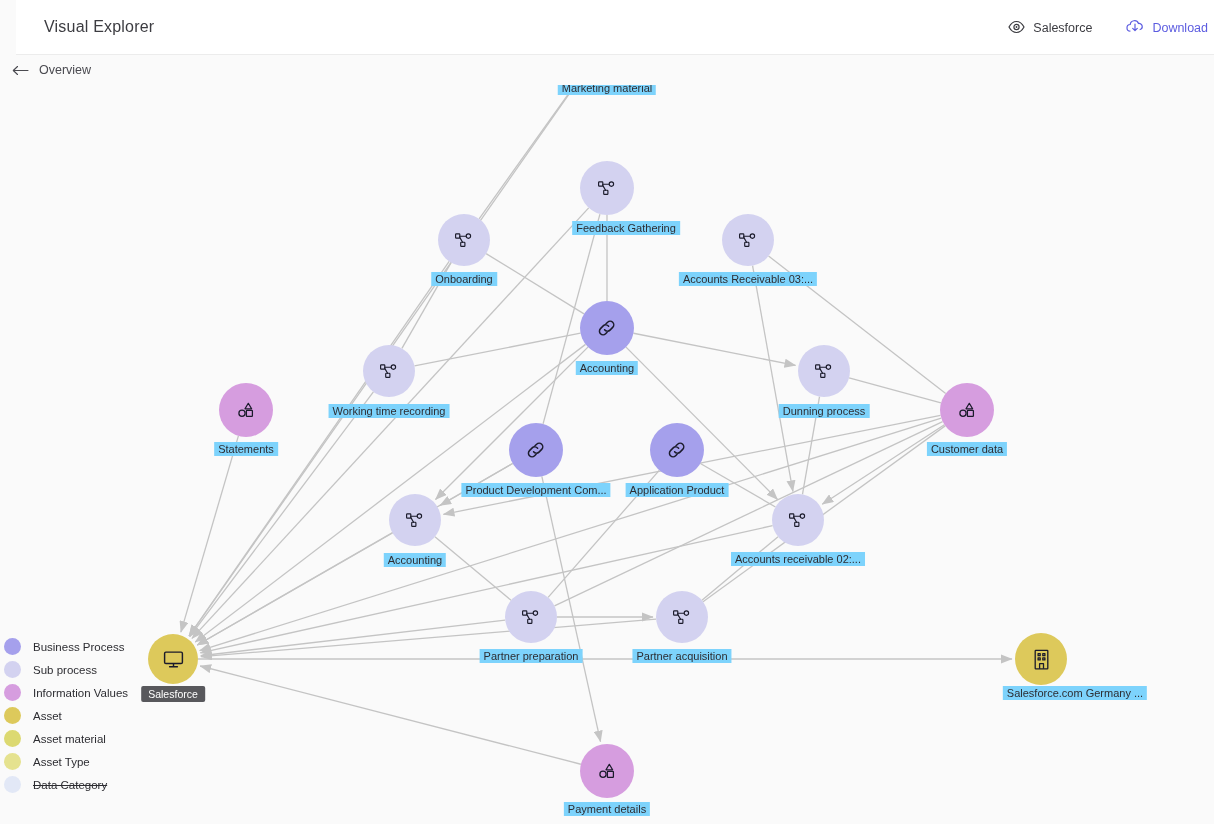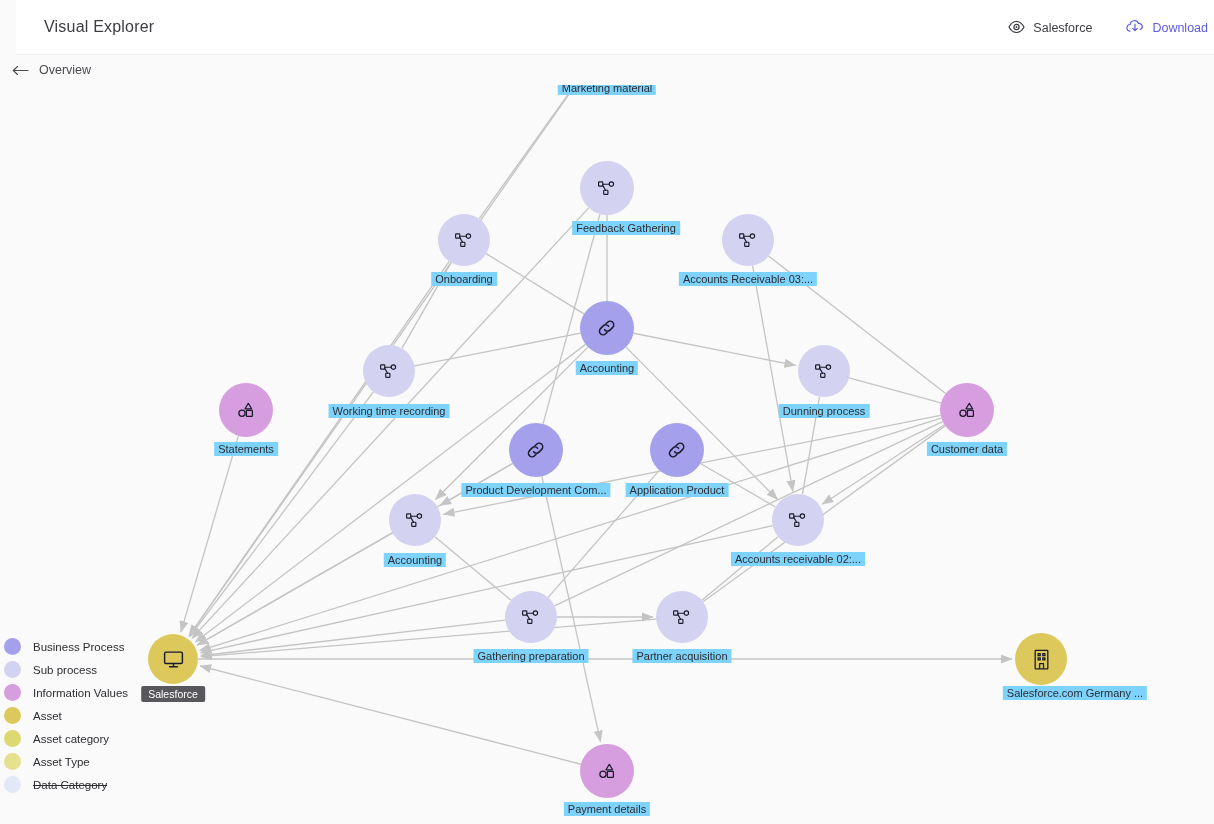--- a/index.html
+++ b/index.html
@@ -329,21 +329,21 @@
         <div class="node" style="width: 52px; height: 52px; left: 531px; top: 532px; background: rgb(211, 210, 240);">
           <span>
             <svg width="22" height="19" viewBox="0 0 22 19" fill="none" stroke="#1b1b2b" stroke-width="1.15">
               <path d="M6.6 5.2h6.4M6.9 6.6 9.6 11.3" stroke-linecap="round"></path>
               <rect x="2.6" y="2.9" width="4.2" height="4.2" rx="0.7"></rect>
               <circle cx="15.4" cy="5.1" r="2.2"></circle>
               <rect x="7.7" y="11.2" width="4.2" height="4.2" rx="0.7"></rect>
             </svg>
           </span>
         </div>
-        <div class="node-label" style="left: 531px; top: 564px;">Gathering preparation</div>
+        <div class="node-label" style="left: 531px; top: 564px;">Partner preparation</div>
         <div class="node" style="width: 52px; height: 52px; left: 682px; top: 532px; background: rgb(211, 210, 240);">
           <span>
             <svg width="22" height="19" viewBox="0 0 22 19" fill="none" stroke="#1b1b2b" stroke-width="1.15">
               <path d="M6.6 5.2h6.4M6.9 6.6 9.6 11.3" stroke-linecap="round"></path>
               <rect x="2.6" y="2.9" width="4.2" height="4.2" rx="0.7"></rect>
               <circle cx="15.4" cy="5.1" r="2.2"></circle>
               <rect x="7.7" y="11.2" width="4.2" height="4.2" rx="0.7"></rect>
             </svg>
           </span>
         </div>
@@ -395,21 +395,21 @@
       <div class="legend-row">
         <div class="legend-swatch" style="background: rgb(214, 157, 223);"></div>
         <div class="legend-text">Information Values</div>
       </div>
       <div class="legend-row">
         <div class="legend-swatch" style="background: rgb(221, 201, 91);"></div>
         <div class="legend-text">Asset</div>
       </div>
       <div class="legend-row">
         <div class="legend-swatch" style="background: rgb(220, 217, 113);"></div>
-        <div class="legend-text">Asset category</div>
+        <div class="legend-text">Asset material</div>
       </div>
       <div class="legend-row">
         <div class="legend-swatch" style="background: rgb(229, 226, 143);"></div>
         <div class="legend-text">Asset Type</div>
       </div>
       <div class="legend-row off">
         <div class="legend-swatch" style="background: rgb(226, 232, 246);"></div>
         <div class="legend-text">Data Category</div>
       </div>
     </div>

